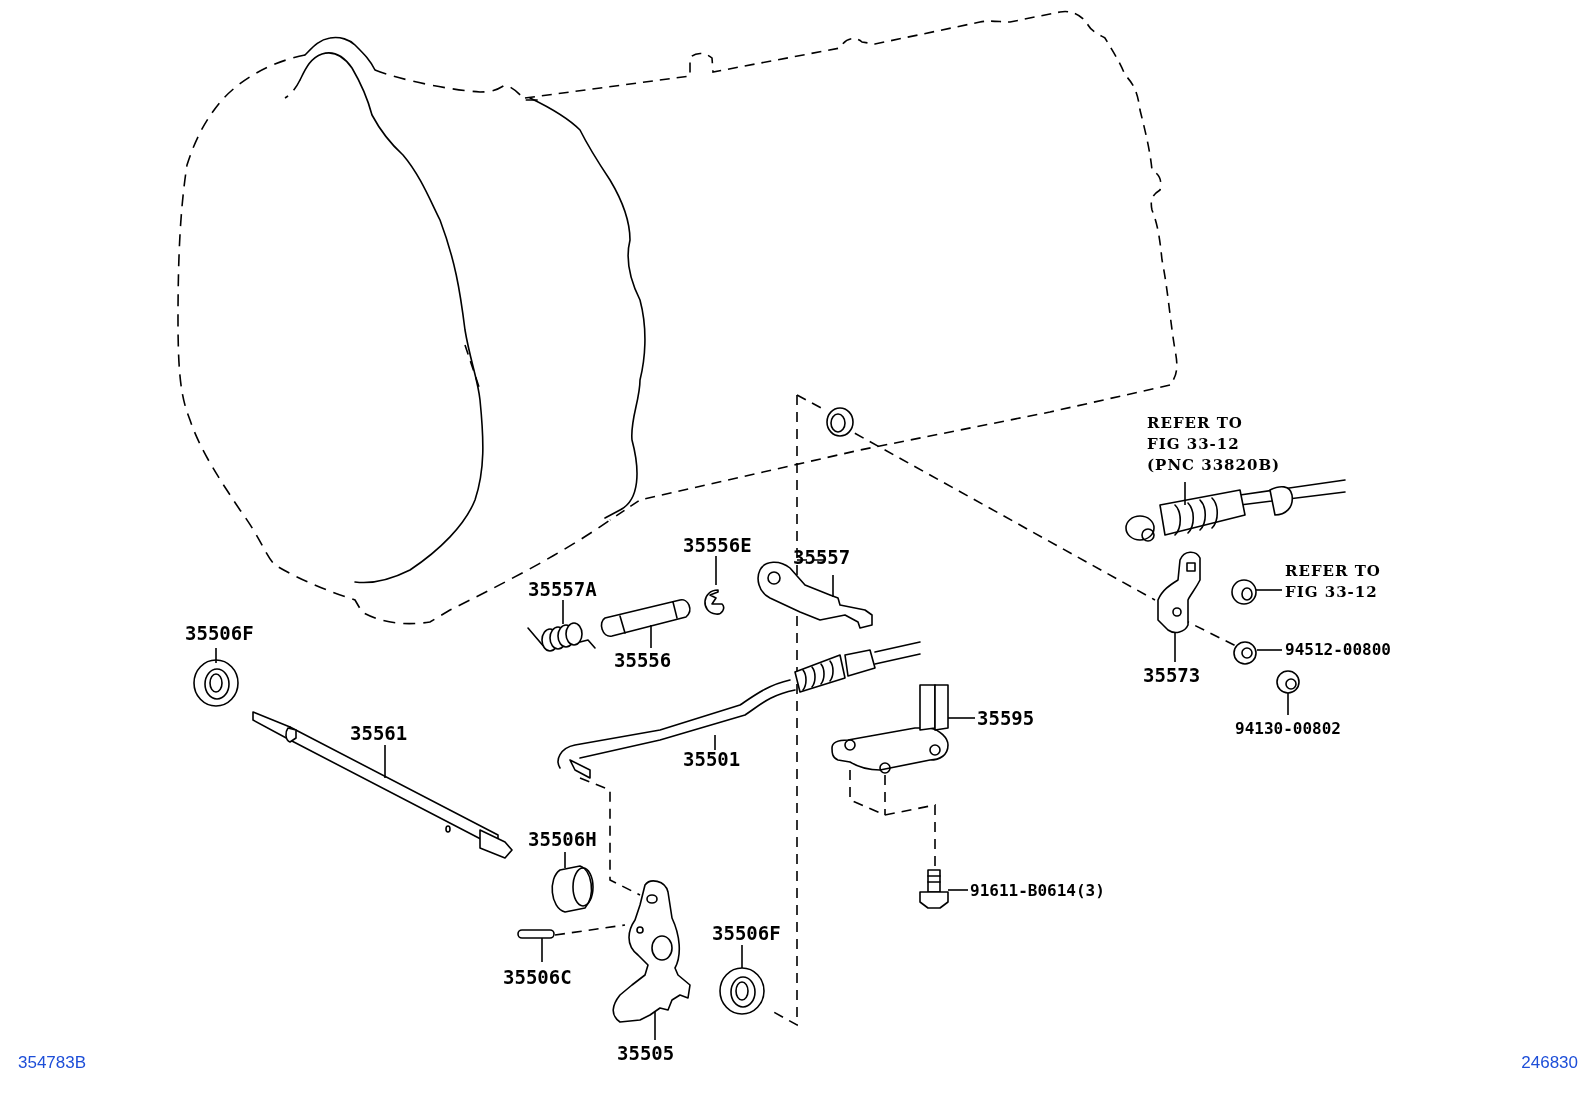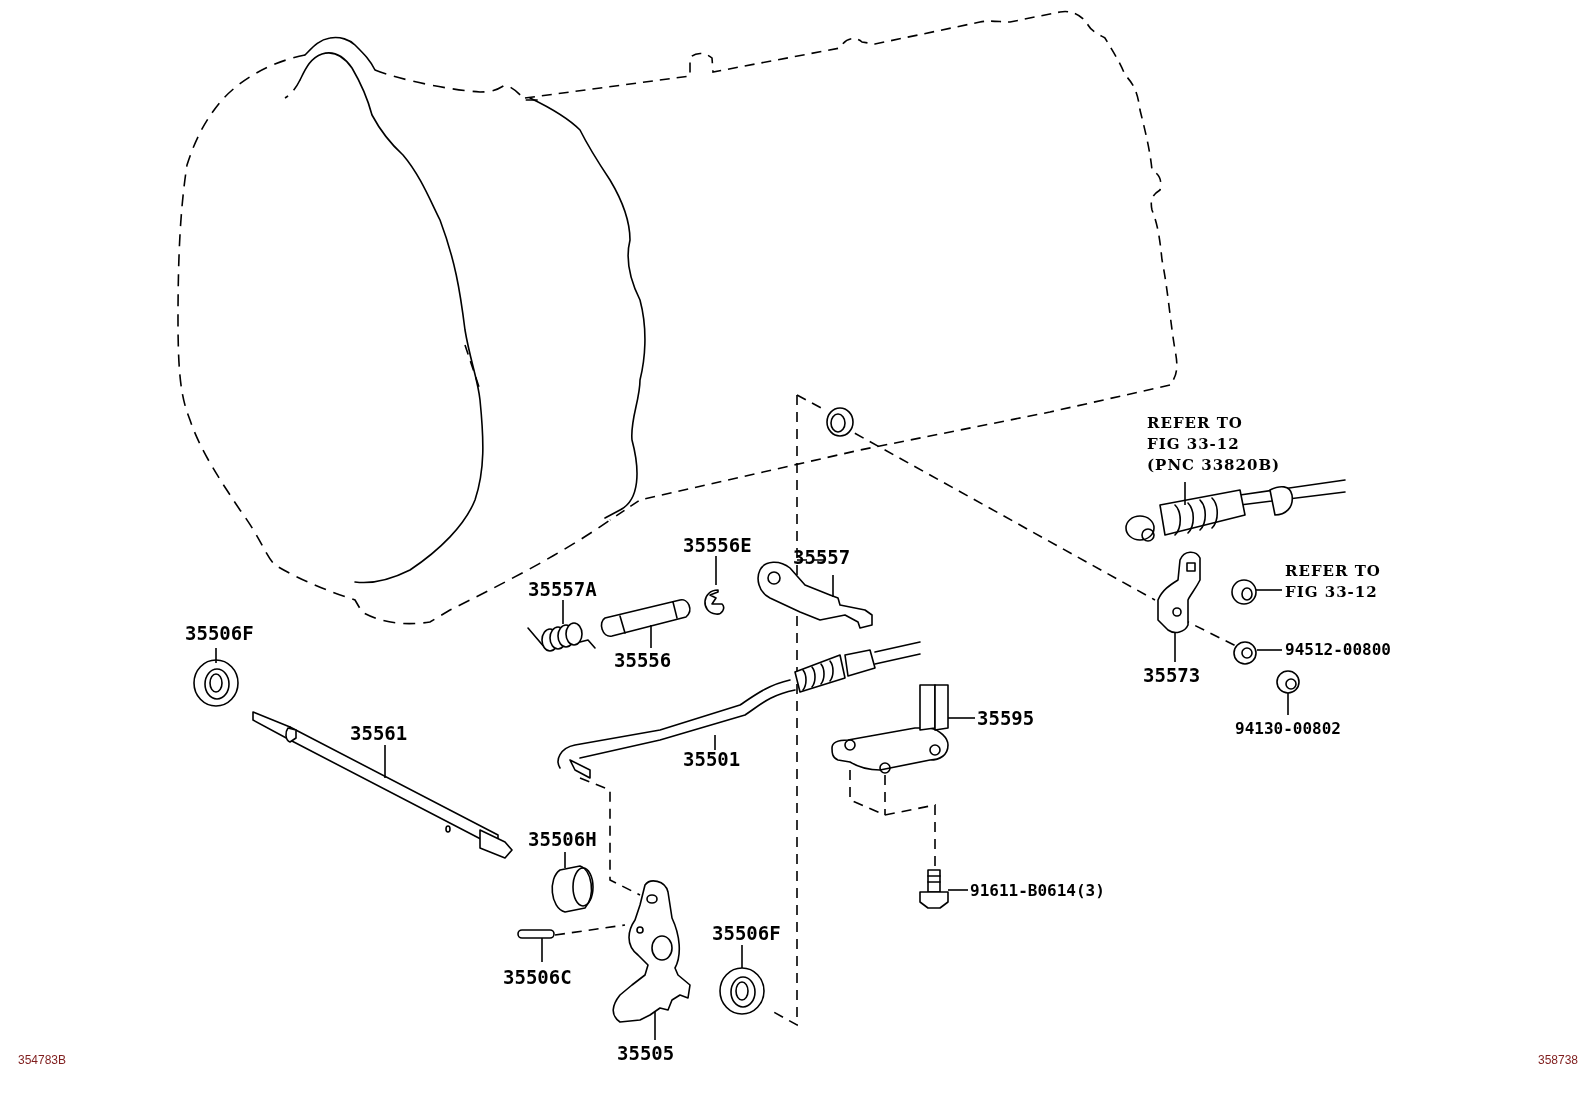--- a/index.html
+++ b/index.html
@@ -6,21 +6,21 @@
   body { width:1592px; height:1099px; position:relative; overflow:hidden; font-family:"DejaVu Sans Mono","Liberation Mono",monospace; }
   #diagram { position:absolute; left:0; top:0; width:1592px; height:1099px; }
   .ln { fill:none; stroke:#000; stroke-width:1.6; stroke-linecap:round; stroke-linejoin:round; }
   .dash { fill:none; stroke:#000; stroke-width:1.6; stroke-dasharray:12 8; }
   .dash2 { fill:none; stroke:#000; stroke-width:1.6; stroke-dasharray:10 7; }
   .lead { stroke:#000; stroke-width:1.6; }
   .part { fill:#fff; stroke:#000; stroke-width:1.6; stroke-linejoin:round; }
   .lbl { font-family:"DejaVu Sans Mono","Liberation Mono",monospace; font-weight:bold; font-size:19px; fill:#000; }
   .ref { font-family:"DejaVu Serif","Liberation Serif",serif; font-weight:bold; font-size:15px; fill:#000; letter-spacing:1px; }
   .pn { font-family:"DejaVu Sans Mono","Liberation Mono",monospace; font-weight:bold; font-size:16px; fill:#000; }
-  .corner { position:absolute; font-family:"Liberation Sans","DejaVu Sans",sans-serif; font-size:12px; color:#7f1d1d; }
+  .corner { position:absolute; font-family:"Liberation Sans","DejaVu Sans",sans-serif; font-size:17px; color:#1d4ed8; }
 </style>
 </head>
 <body>
 
 <svg id="diagram" viewBox="0 0 1592 1099" xmlns="http://www.w3.org/2000/svg">
 
   <g>
 
     <path class="dash" d="M305,55 C270,62 240,80 222,100 C205,120 195,140 187,165 C180,210 178,260 178,320 C178,380 182,400 190,420 C200,450 220,480 240,510 C262,540 265,555 275,565 C300,580 330,592 355,600 L362,612 C385,625 410,625 430,622 L450,610 C500,585 560,555 610,520"></path>
 
@@ -220,13 +220,13 @@
   <text class="pn" x="1285" y="655">94512-00800</text>
   <text class="pn" x="1235" y="734">94130-00802</text>
   <text class="pn" x="970" y="896">91611-B0614(3)</text>
   <text class="lbl" x="528" y="846">35506H</text>
   <text class="lbl" x="503" y="984">35506C</text>
   <text class="lbl" x="712" y="940">35506F</text>
   <text class="lbl" x="617" y="1060">35505</text>
 </svg>
 
 <div class="corner" style="left:18px; top:1053px;">354783B</div>
-<div class="corner" style="right:14px; top:1053px;">358738</div>
+<div class="corner" style="right:14px; top:1053px;">246830</div>
 
 </body></html>

